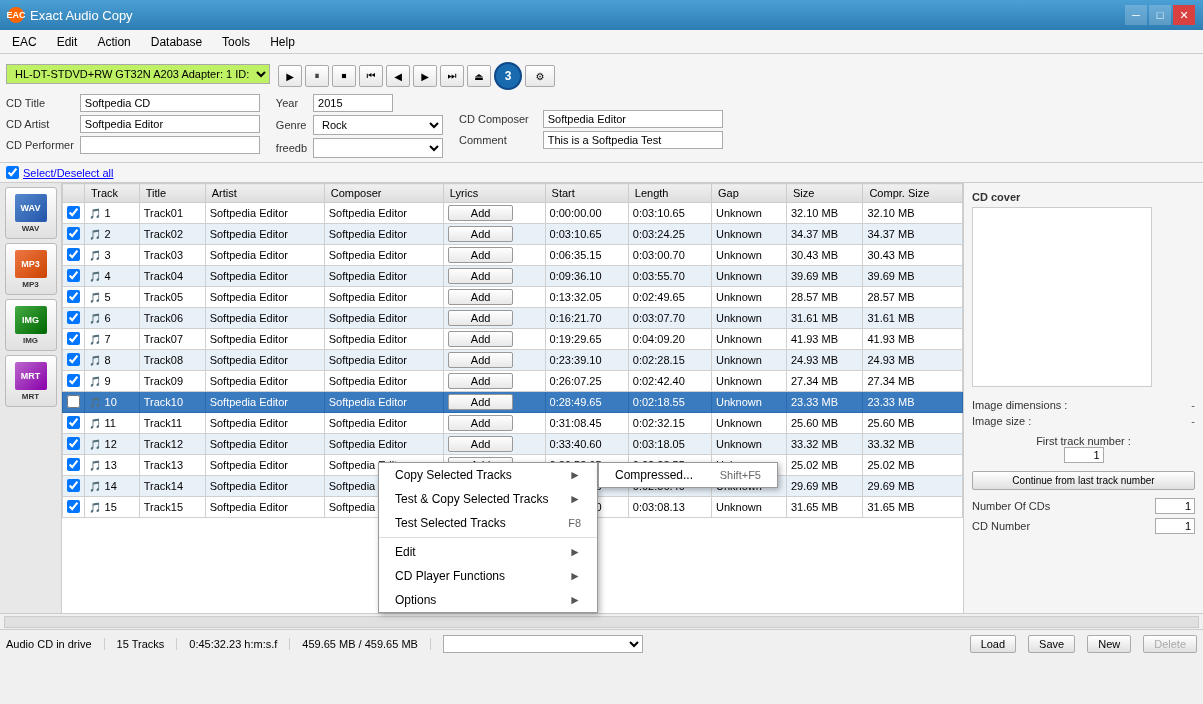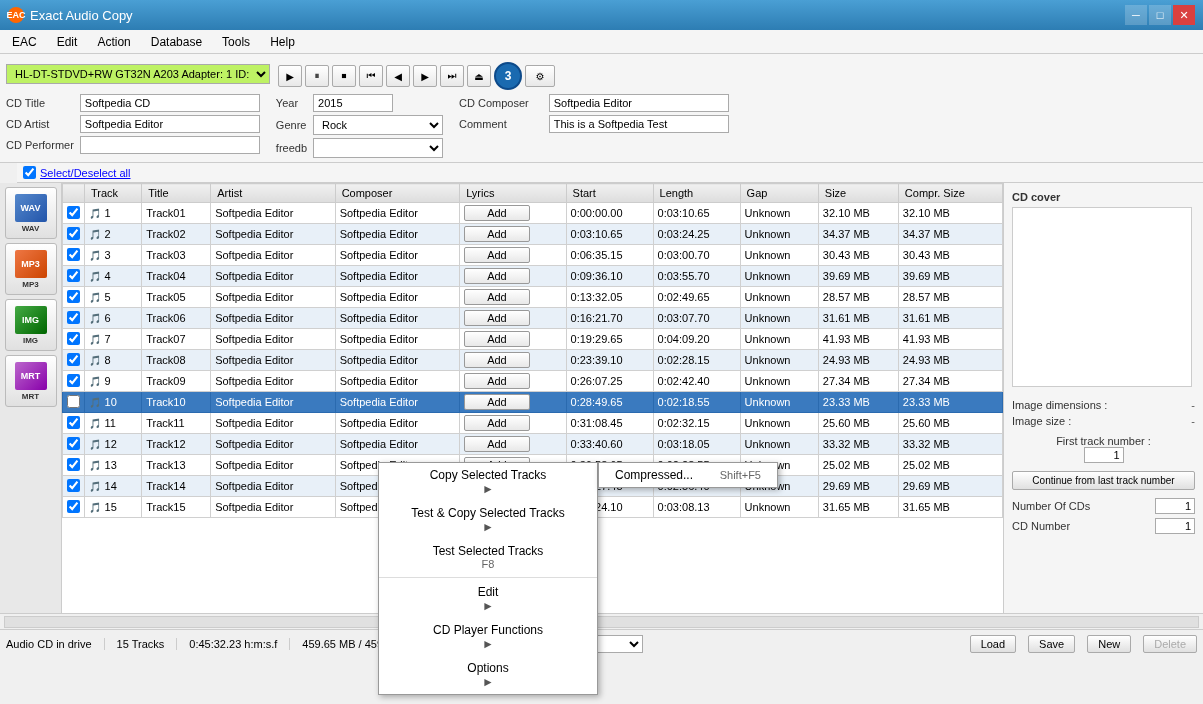--- a/index.html
+++ b/index.html
@@ -29,53 +29,53 @@
     .cd-field-input.wide { width: 180px; }
     .cd-field-input.small { width: 80px; }
     .cd-field-select { border: 1px solid #aaa; padding: 2px 4px; font-size: 11px; background: white; width: 130px; }
     
     
     .transport-row { display: flex; align-items: center; gap: 4px; margin-top: 4px; }
     .transport-btn { width: 24px; height: 22px; background: linear-gradient(to bottom, #fff, #e8e8e8); border: 1px solid #aaa; cursor: pointer; display: flex; align-items: center; justify-content: center; font-size: 10px; border-radius: 2px; }
     .disc-counter { width: 28px; height: 28px; background: #1a6ab0; border-radius: 50%; display: flex; align-items: center; justify-content: center; color: white; font-size: 12px; font-weight: bold; border: 2px solid #0d4a8a; }
     
     
-    .select-row { background: #f5f5f5; padding: 3px 6px; border-bottom: 1px solid #ccc; display: flex; align-items: center; margin-left: 17px; }
+    .select-row { background: #f5f5f5; padding: 3px 6px; border-bottom: 1px solid #ccc; display: flex; align-items: center; }
     .select-row label { font-size: 11px; display: flex; align-items: center; gap: 4px; cursor: pointer; }
     .select-row a { color: blue; text-decoration: underline; cursor: pointer; font-size: 11px; }
     
     
     .left-panel { width: 62px; background: #e8e8e8; border-right: 1px solid #ccc; display: flex; flex-direction: column; align-items: center; gap: 4px; padding: 4px 0; }
     .left-icon-btn { width: 52px; height: 52px; background: linear-gradient(to bottom, #fff, #e0e0e0); border: 1px solid #bbb; cursor: pointer; display: flex; flex-direction: column; align-items: center; justify-content: center; gap: 2px; border-radius: 3px; }
     .left-icon-label { font-size: 8px; font-weight: bold; color: #333; }
     
     
     .track-area { flex: 1; overflow: auto; background: white; }
     .track-table { width: 100%; border-collapse: collapse; font-size: 11px; }
     .track-table th { background: linear-gradient(to bottom, #f0f0f0, #ddd); border: 1px solid #ccc; padding: 3px 6px; text-align: left; font-weight: normal; position: sticky; top: 0; white-space: nowrap; }
     .track-table td { border: 1px solid #d0d0d0; padding: 2px 4px; white-space: nowrap; }
     .track-row-odd { background: white; }
     .track-row-even { background: #e8f0f8; }
     .track-row-selected { background: #3a7abf; color: white; }
     .track-row-selected td { border-color: #2a6aaf; }
     .lyrics-btn { background: linear-gradient(to bottom, #fff, #e8e8e8); border: 1px solid #999; padding: 1px 22px; cursor: pointer; font-size: 11px; border-radius: 2px; }
     
     
-    .right-panel { width: 200px; background: #f5f5f5; border-left: 1px solid #ccc; padding: 8px; }
+    .right-panel { width: 240px; background: #f5f5f5; border-left: 1px solid #ccc; padding: 8px; }
     .cd-cover-label { font-size: 11px; font-weight: bold; color: #333; margin-bottom: 4px; }
     .cd-cover-area { width: 180px; height: 180px; background: white; border: 1px solid #ccc; margin-bottom: 12px; }
     .right-field-row { display: flex; align-items: center; justify-content: space-between; margin-bottom: 4px; font-size: 11px; }
     .right-field-label { color: #333; }
     .right-field-value { color: #555; }
     .right-input { width: 40px; border: 1px solid #aaa; padding: 1px 3px; font-size: 11px; text-align: right; }
     .continue-btn { width: 100%; background: linear-gradient(to bottom, #fff, #e0e0e0); border: 1px solid #aaa; padding: 3px 18px; font-size: 10px; cursor: pointer; border-radius: 2px; margin-top: 4px; margin-bottom: 8px; }
     
     
     .context-menu { position: fixed; background: white; border: 1px solid #999; box-shadow: 2px 2px 6px rgba(0,0,0,0.3); z-index: 1000; min-width: 220px; }
-    .context-menu-item { padding: 5px 16px; cursor: pointer; display: flex; align-items: center; justify-content: space-between; font-size: 12px; flex-direction: column; }
+    .context-menu-item { padding: 5px 16px; cursor: pointer; display: flex; align-items: center; justify-content: space-between; font-size: 12px; }
     .context-menu-item .shortcut { color: #666; font-size: 11px; }
     .context-menu-separator { height: 1px; background: #ddd; margin: 2px 0; }
     .context-menu-arrow { color: #555; }
     
     
     .submenu { position: fixed; background: white; border: 1px solid #999; box-shadow: 2px 2px 6px rgba(0,0,0,0.3); z-index: 1001; min-width: 180px; }
     .submenu-item { padding: 5px 16px; cursor: pointer; display: flex; align-items: center; justify-content: space-between; font-size: 12px; }
     .submenu-item .shortcut { color: #666; font-size: 11px; }
     
     
@@ -148,21 +148,21 @@
       <span class="cd-field-label">Year</span>
       <input class="cd-field-input small" value="2015" style="">
       <span class="cd-field-label">Genre</span>
       <select class="cd-field-select"><option>Rock</option></select>
       <span class="cd-field-label">freedb</span>
       <select class="cd-field-select">
         <option></option>
       </select>
     </div>
 
-    <div style="display:grid;grid-template-columns:auto auto;gap:3px 20px;align-items:center;">
+    <div style="display:grid;grid-template-columns:auto auto;gap:3px 14px;align-items:center;margin-top:16px;">
       <span class="cd-field-label">CD Composer</span>
       <input class="cd-field-input wide" value="Softpedia Editor" style="">
       <span class="cd-field-label">Comment</span>
       <input class="cd-field-input wide" value="This is a Softpedia Test" style="">
     </div>
   </div>
 </div>
 
 <div class="select-row">
   <label>

